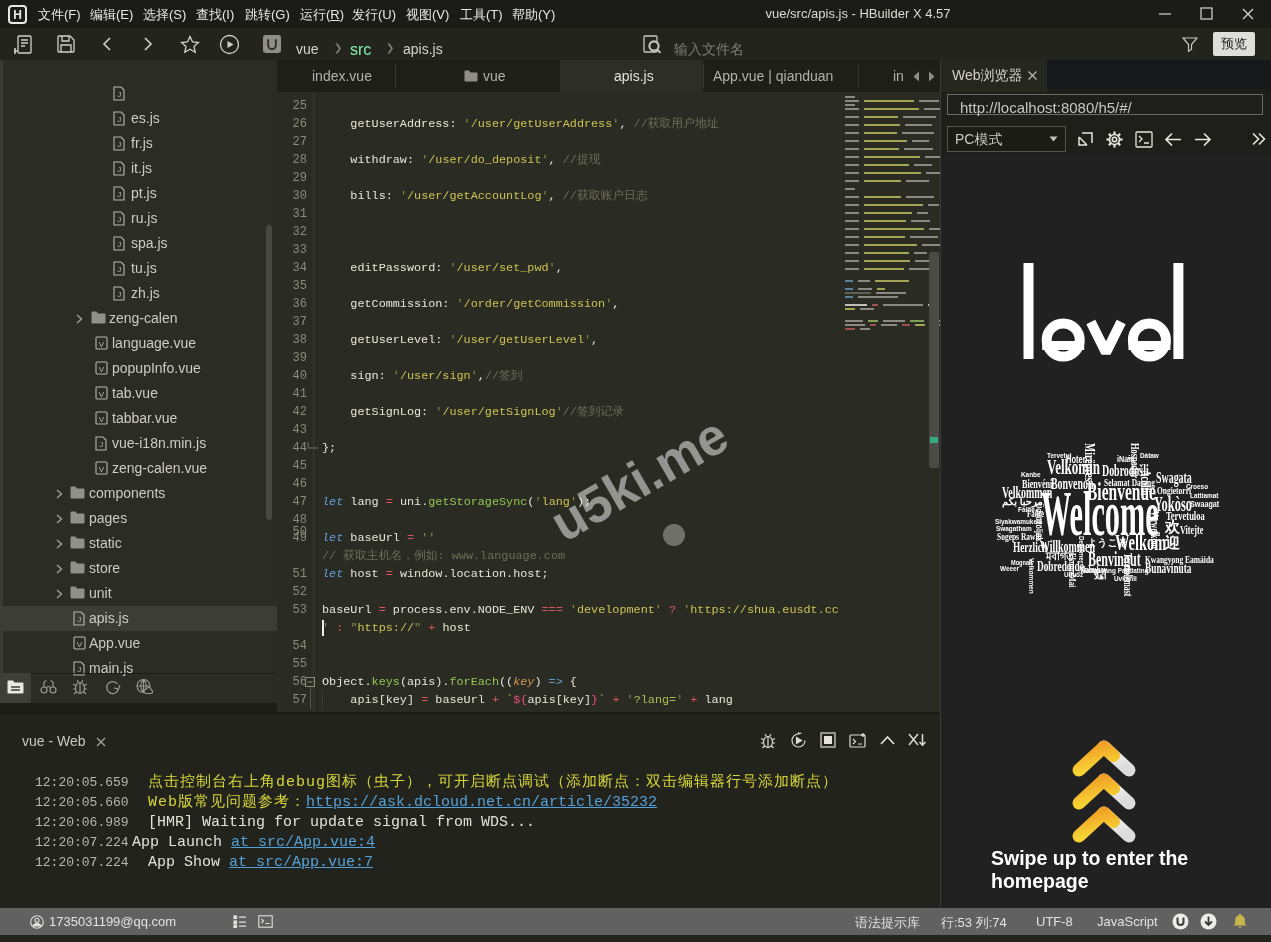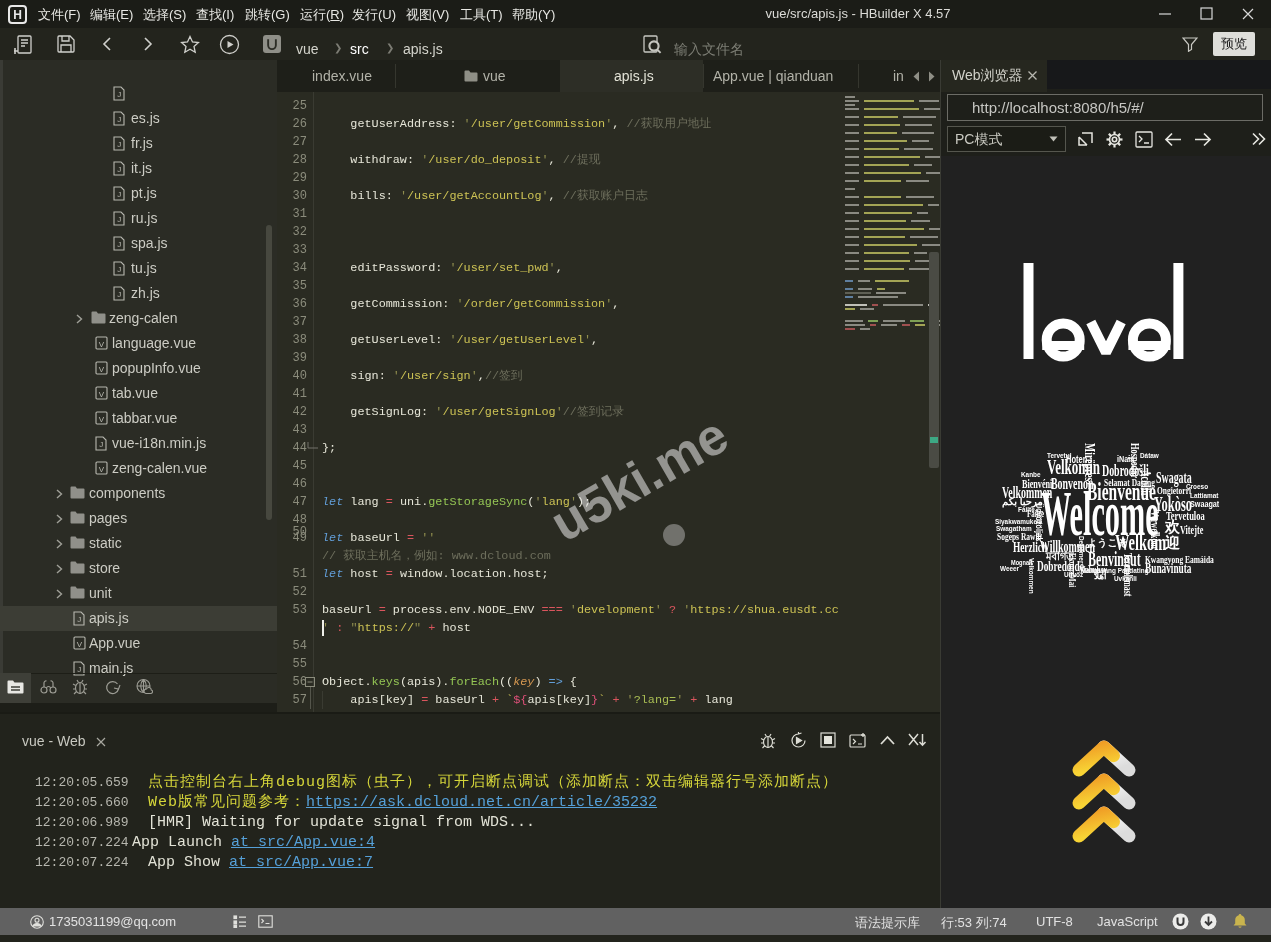--- a/index.html
+++ b/index.html
@@ -80,21 +80,21 @@
   <svg class="abs" style="left:219px;top:6px" width="21" height="21" viewBox="0 0 21 21" stroke="#d0d0cc" stroke-width="1.3" fill="none">
       <circle cx="10.5" cy="10.5" r="9"></circle>
       <path d="M8.5 7 l6 3.5 -6 3.5 z" fill="#d0d0cc" stroke="none"></path>
     </svg>
   <div class="abs" style="left:263px;top:7px;width:18px;height:18px;background:#8f8f88;border-radius:3px"></div>
   <svg class="abs" style="left:263px;top:7px" width="18" height="18" viewBox="0 0 21 21" fill="none" stroke="#2c2d26" stroke-width="2.2">
       <path d="M6 5 v7 a4.5 4.5 0 0 0 9 0 v-7"></path>
     </svg>
   <span class="abs" style="left:296px;top:13px;color:#d4d4cc;font-size:14px">vue</span>
   <span class="abs" style="left:334px;top:14px;color:#7c7c74;font-size:10px">❯</span>
-  <span class="abs" style="left:350px;top:13px;color:#ffffff;font-size:14px">src</span>
+  <span class="abs" style="left:350px;top:13px;color:#86efac;font-size:16px">src</span>
   <span class="abs" style="left:386px;top:14px;color:#7c7c74;font-size:10px">❯</span>
   <span class="abs" style="left:403px;top:13px;color:#d4d4cc;font-size:14px">apis.js</span>
   <svg class="abs" style="left:643px;top:7px" width="20" height="19" viewBox="0 0 20 19" stroke="#c8c8c2" stroke-width="1.3" fill="none">
       <rect x="1" y="1" width="13" height="16" rx="1"></rect>
       <circle cx="11" cy="11" r="5" fill="#23241d"></circle>
       <circle cx="11" cy="11" r="4.2"></circle>
       <path d="M14.2 14.5 l3.4 3.4" stroke-width="1.8"></path>
     </svg>
   <span class="abs" style="left:674px;top:13px;color:#7c7d74;font-size:14px">输入文件名</span>
   <svg class="abs" style="left:1182px;top:8px" width="16" height="16" viewBox="0 0 16 16" stroke="#c8c8c2" stroke-width="1.2" fill="none">
@@ -278,21 +278,21 @@
   <span class="abs" style="left:436px;top:8px;color:#b2b2a8;font-size:14px">App.vue | qianduan</span>
   <span class="abs" style="left:616px;top:8px;color:#b2b2a8;font-size:14px">in</span>
   <svg class="abs" style="left:636px;top:11px" width="22" height="11" viewBox="0 0 22 11">
       <path d="M6 0.5 v10 L0.5 5.5 z" fill="#8f8f86"></path>
       <path d="M16 0.5 v10 L21.5 5.5 z" fill="#8f8f86"></path>
     </svg>
 </div>
 <div id="code" class="abs">
   <div class="lnum" style="left:0;top:5px">25</div>
   <div class="lnum" style="left:0;top:23px">26</div>
-  <div class="cline" style="left:45px;top:23px"><span>    getUserAddress: </span><span class="q">'</span><span class="str">/user/getCommission</span><span class="q">'</span><span>, </span><span class="cmt">//获取用户地址</span></div>
+  <div class="cline" style="left:45px;top:23px"><span>    getUserAddress: </span><span class="q">'</span><span class="str">/user/getUserAddress</span><span class="q">'</span><span>, </span><span class="cmt">//获取用户地址</span></div>
   <div class="lnum" style="left:0;top:41px">27</div>
   <div class="lnum" style="left:0;top:59px">28</div>
   <div class="cline" style="left:45px;top:59px"><span>    withdraw: </span><span class="q">'</span><span class="str">/user/do_deposit</span><span class="q">'</span><span>, </span><span class="cmt">//提现</span></div>
   <div class="lnum" style="left:0;top:77px">29</div>
   <div class="lnum" style="left:0;top:95px">30</div>
   <div class="cline" style="left:45px;top:95px"><span>    bills: </span><span class="q">'</span><span class="str">/user/getAccountLog</span><span class="q">'</span><span>, </span><span class="cmt">//获取账户日志</span></div>
   <div class="lnum" style="left:0;top:113px">31</div>
   <div class="lnum" style="left:0;top:131px">32</div>
   <div class="lnum" style="left:0;top:149px">33</div>
   <div class="lnum" style="left:0;top:167px">34</div>
@@ -313,21 +313,21 @@
   <div class="lnum" style="left:0;top:347px">44</div>
   <div class="cline" style="left:45px;top:347px"><span>};</span></div>
   <div class="lnum" style="left:0;top:365px">45</div>
   <div class="lnum" style="left:0;top:383px">46</div>
   <div class="lnum" style="left:0;top:401px">47</div>
   <div class="cline" style="left:45px;top:401px"><span class="k">let</span><span> lang </span><span class="op">=</span><span> uni.</span><span class="fn">getStorageSync</span><span>(</span><span class="q">'</span><span class="str">lang</span><span class="q">'</span><span>);</span></div>
   <div class="lnum" style="left:0;top:419px">48</div>
   <div class="lnum" style="left:0;top:437px">49</div>
   <div class="cline" style="left:45px;top:437px"><span class="k">let</span><span> baseUrl </span><span class="op">=</span><span> </span><span class="q">'</span><span class="q">'</span></div>
   <div class="lnum" style="left:0;top:431px">50</div>
-  <div class="cline" style="left:45px;top:455px"><span class="cmt">// 获取主机名，例如: www.dcloud.com</span></div>
+  <div class="cline" style="left:45px;top:455px"><span class="cmt">// 获取主机名，例如: www.language.com</span></div>
   <div class="lnum" style="left:0;top:473px">51</div>
   <div class="cline" style="left:45px;top:473px"><span class="k">let</span><span> host </span><span class="op">=</span><span> window.location.host;</span></div>
   <div class="lnum" style="left:0;top:491px">52</div>
   <div class="lnum" style="left:0;top:509px">53</div>
   <div class="cline" style="left:45px;top:509px"><span>baseUrl </span><span class="op">=</span><span> process.env.NODE_ENV </span><span class="op">===</span><span> </span><span class="q">'</span><span class="str">development</span><span class="q">'</span><span> </span><span class="op">?</span><span> </span><span class="q">'</span><span class="str">https://shua.eusdt.cc</span></div>
   <div class="cline" style="left:45px;top:527px"><span class="q">'</span><span> </span><span class="op">:</span><span> </span><span class="q">"</span><span class="str">https://</span><span class="q">"</span><span> </span><span class="op">+</span><span> host</span></div>
   <div class="abs" style="left:45px;top:528px;width:1.5px;height:16px;background:#f0f0ea"></div>
   <div class="lnum" style="left:0;top:545px">54</div>
   <div class="lnum" style="left:0;top:563px">55</div>
   <div class="lnum" style="left:0;top:581px">56</div>
@@ -445,21 +445,21 @@
   <div class="abs" style="left:652px;top:160px;width:10px;height:216px;background:#4a4b44;border-radius:2px"></div>
   <div class="abs" style="left:653px;top:345px;width:8px;height:6px;background:#3da884"></div>
 </div>
 <div id="rightpanel" class="abs">
   <div class="abs" style="left:0;top:0;width:330px;height:29px;background:#17181a"></div>
   <div class="abs" style="left:0;top:0;width:106px;height:32px;background:#26271f"></div>
   <span class="abs" style="left:11px;top:7px;color:#d2d2ca;font-size:14px">Web浏览器</span>
   <svg class="abs" style="left:86px;top:10px" width="11" height="11" viewBox="0 0 11 11" stroke="#b8b8b0" stroke-width="1.3">
       <path d="M1.5 1.5 l8 8 M9.5 1.5 l-8 8"></path>
     </svg>
-  <div class="abs" style="left:6px;top:34px;width:316px;height:27px;border:1px solid #6c6c66;color:#c6c6c2;font-size:15px;line-height:25px;padding-left:24px">http://localhost:8080/h5/#/</div>
+  <div class="abs" style="left:6px;top:34px;width:316px;height:21px;border:1px solid #6c6c66;color:#c6c6c2;font-size:15px;line-height:25px;padding-left:12px">http://localhost:8080/h5/#/</div>
   <div class="abs" style="left:6px;top:66px;width:119px;height:26px;border:1px solid #55564e;background:#1b1c16;color:#c8c8c0;font-size:14px;line-height:24px;padding-left:7px">PC模式</div>
   <svg class="abs" style="left:108px;top:76px" width="9" height="6" viewBox="0 0 9 6">
       <path d="M0.5 0.5 L4.5 5.5 L8.5 0.5 z" fill="#c0c0b8"></path>
     </svg>
   <svg class="abs" style="left:136px;top:71px" width="17" height="17" viewBox="0 0 17 17" fill="none" stroke="#e6e6e0" stroke-width="1.5">
       <path d="M5 2 h10 v10 M2 6 l8 8 M10 14 h-8 v-8"></path>
     </svg>
   <svg class="abs" style="left:165px;top:71px" width="17" height="17" viewBox="0 0 17 17">
       <g fill="none" stroke="#e6e6e0" stroke-width="1.6">
         <circle cx="8.5" cy="8.5" r="2.2"></circle>
@@ -569,20 +569,21 @@
           <stop offset="1" stop-color="#dcdcdc"></stop>
         </linearGradient>
       </defs>
       <path d="M38 11 L63 34" stroke="url(#wg)" stroke-width="13" stroke-linecap="round" fill="none"></path>
       <path d="M13 34 L38 11 l9.5 8.7" stroke="url(#og)" stroke-width="13" stroke-linecap="round" stroke-linejoin="round" fill="none"></path>
       <path d="M38 44 L63 67" stroke="url(#wg)" stroke-width="13" stroke-linecap="round" fill="none"></path>
       <path d="M13 67 L38 44 l9.5 8.7" stroke="url(#og)" stroke-width="13" stroke-linecap="round" stroke-linejoin="round" fill="none"></path>
       <path d="M38 77 L63 100" stroke="url(#wg)" stroke-width="13" stroke-linecap="round" fill="none"></path>
       <path d="M13 100 L38 77 l9.5 8.7" stroke="url(#og)" stroke-width="13" stroke-linecap="round" stroke-linejoin="round" fill="none"></path>
     </svg>
+  <div class="abs" style="left:50px;top:787px;width:230px;color:#fff;font-size:19.5px;font-weight:bold;line-height:23px;font-family:'Liberation Sans',sans-serif">Swipe up to enter the homepage</div>
 </div>
 <div class="abs" style="left:0;top:712px;width:940px;height:2px;background:#1a1b15"></div>
 <div id="console" class="abs">
   <span class="abs" style="left:22px;top:19px;color:#c8c8c0;font-size:14px">vue - Web</span>
   <svg class="abs" style="left:96px;top:23px" width="10" height="10" viewBox="0 0 10 10" stroke="#a8a8a0" stroke-width="1.2">
       <path d="M1 1 l8 8 M9 1 l-8 8"></path>
     </svg>
   <svg class="abs" style="left:760px;top:18px" width="16" height="17" viewBox="0 0 16 17" fill="none" stroke="#dcdcd4" stroke-width="1.2">
       <ellipse cx="8" cy="10" rx="4.5" ry="5.5"></ellipse>
       <path d="M8 4.5 V16 M5 2 l1.5 2.5 M11 2 l-1.5 2.5 M1 6.5 l2.8 1.5 M15 6.5 l-2.8 1.5 M1 11 h2.5 M15 11 h-2.5 M2.5 16 l2.3-2.5 M13.5 16 l-2.3-2.5"></path>

